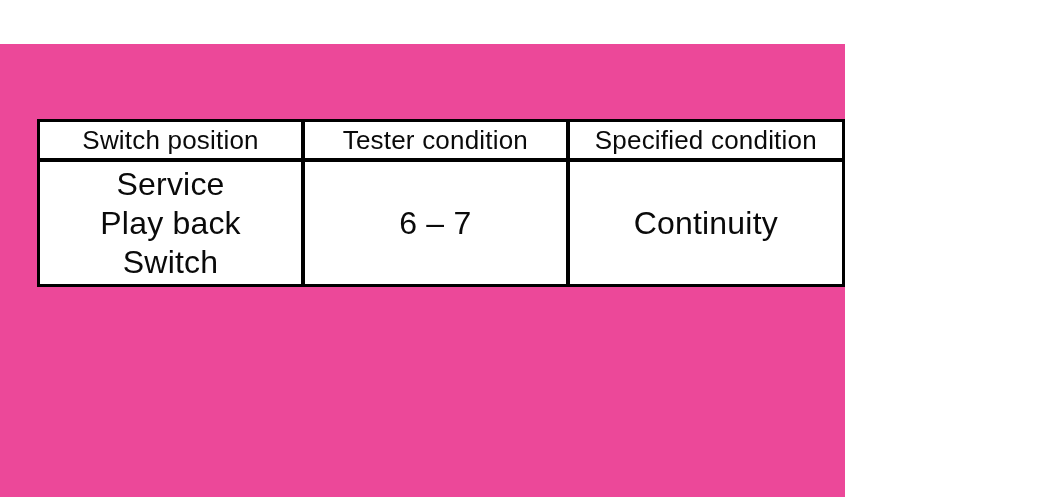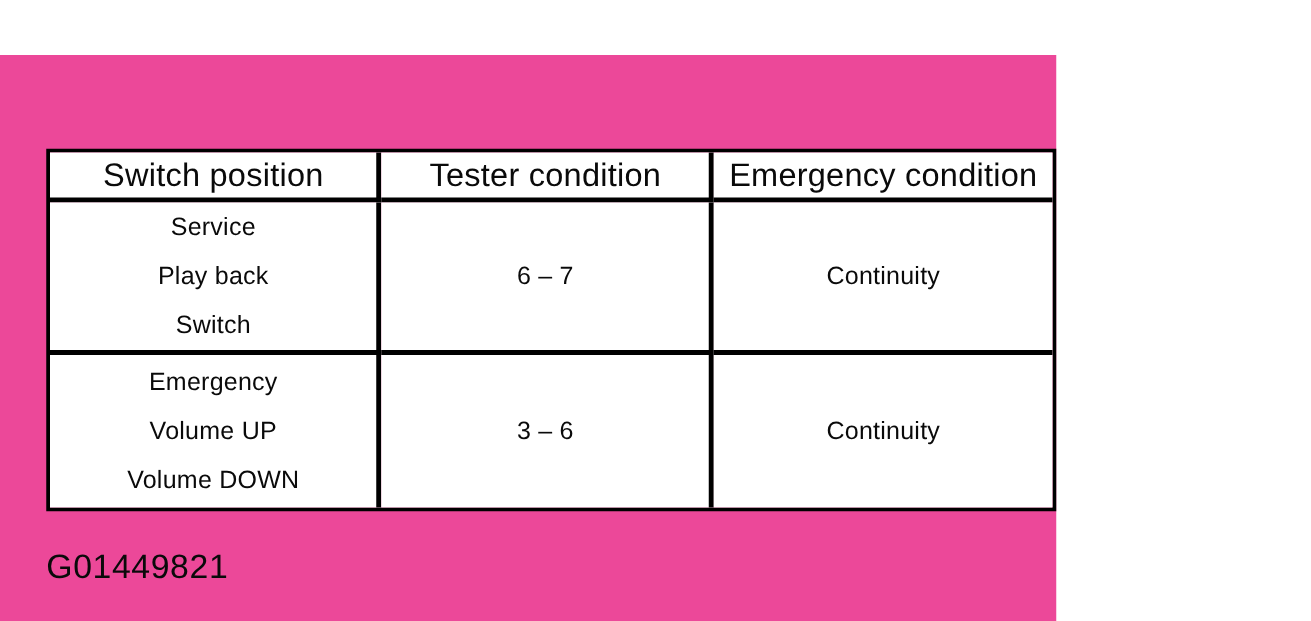--- a/index.html
+++ b/index.html
@@ -46,21 +46,21 @@
   .col-tester   { width: 322px; }
   .col-cond     { width: 320px; }
 
   .spec-table th {
     height: 40px;
     font-size: 26px;
     letter-spacing: 0.2px;
   }
   .spec-table td {
     height: 122px;
-    font-size: 20px;
+    font-size: 32px;
     letter-spacing: 0.2px;
   }
   .multiline .line {
     line-height: 39px;
   }
   .caption {
     position: absolute;
     left: 37px;
     top: 394px;
     font-size: 27px;
@@ -77,41 +77,31 @@
     <table class="spec-table">
       <colgroup>
         <col class="col-switch">
         <col class="col-tester">
         <col class="col-cond">
       </colgroup>
       <thead>
         <tr>
           <th>Switch position</th>
           <th>Tester condition</th>
-          <th>Emergency condition</th>
+          <th>Specified condition</th>
         </tr>
       </thead>
       <tbody>
         <tr>
           <td class="multiline">
             <div class="line">Service</div>
             <div class="line">Play back</div>
             <div class="line">Switch</div>
           </td>
           <td>6 – 7</td>
           <td>Continuity</td>
         </tr>
-        <tr>
-          <td class="multiline">
-            <div class="line">Emergency</div>
-            <div class="line">Volume UP</div>
-            <div class="line">Volume DOWN</div>
-          </td>
-          <td>3 – 6</td>
-          <td>Continuity</td>
-        </tr>
       </tbody>
     </table>
   </div>
 
-  <div class="caption">G01449821</div>
 
 </div>
 
 </body></html>

